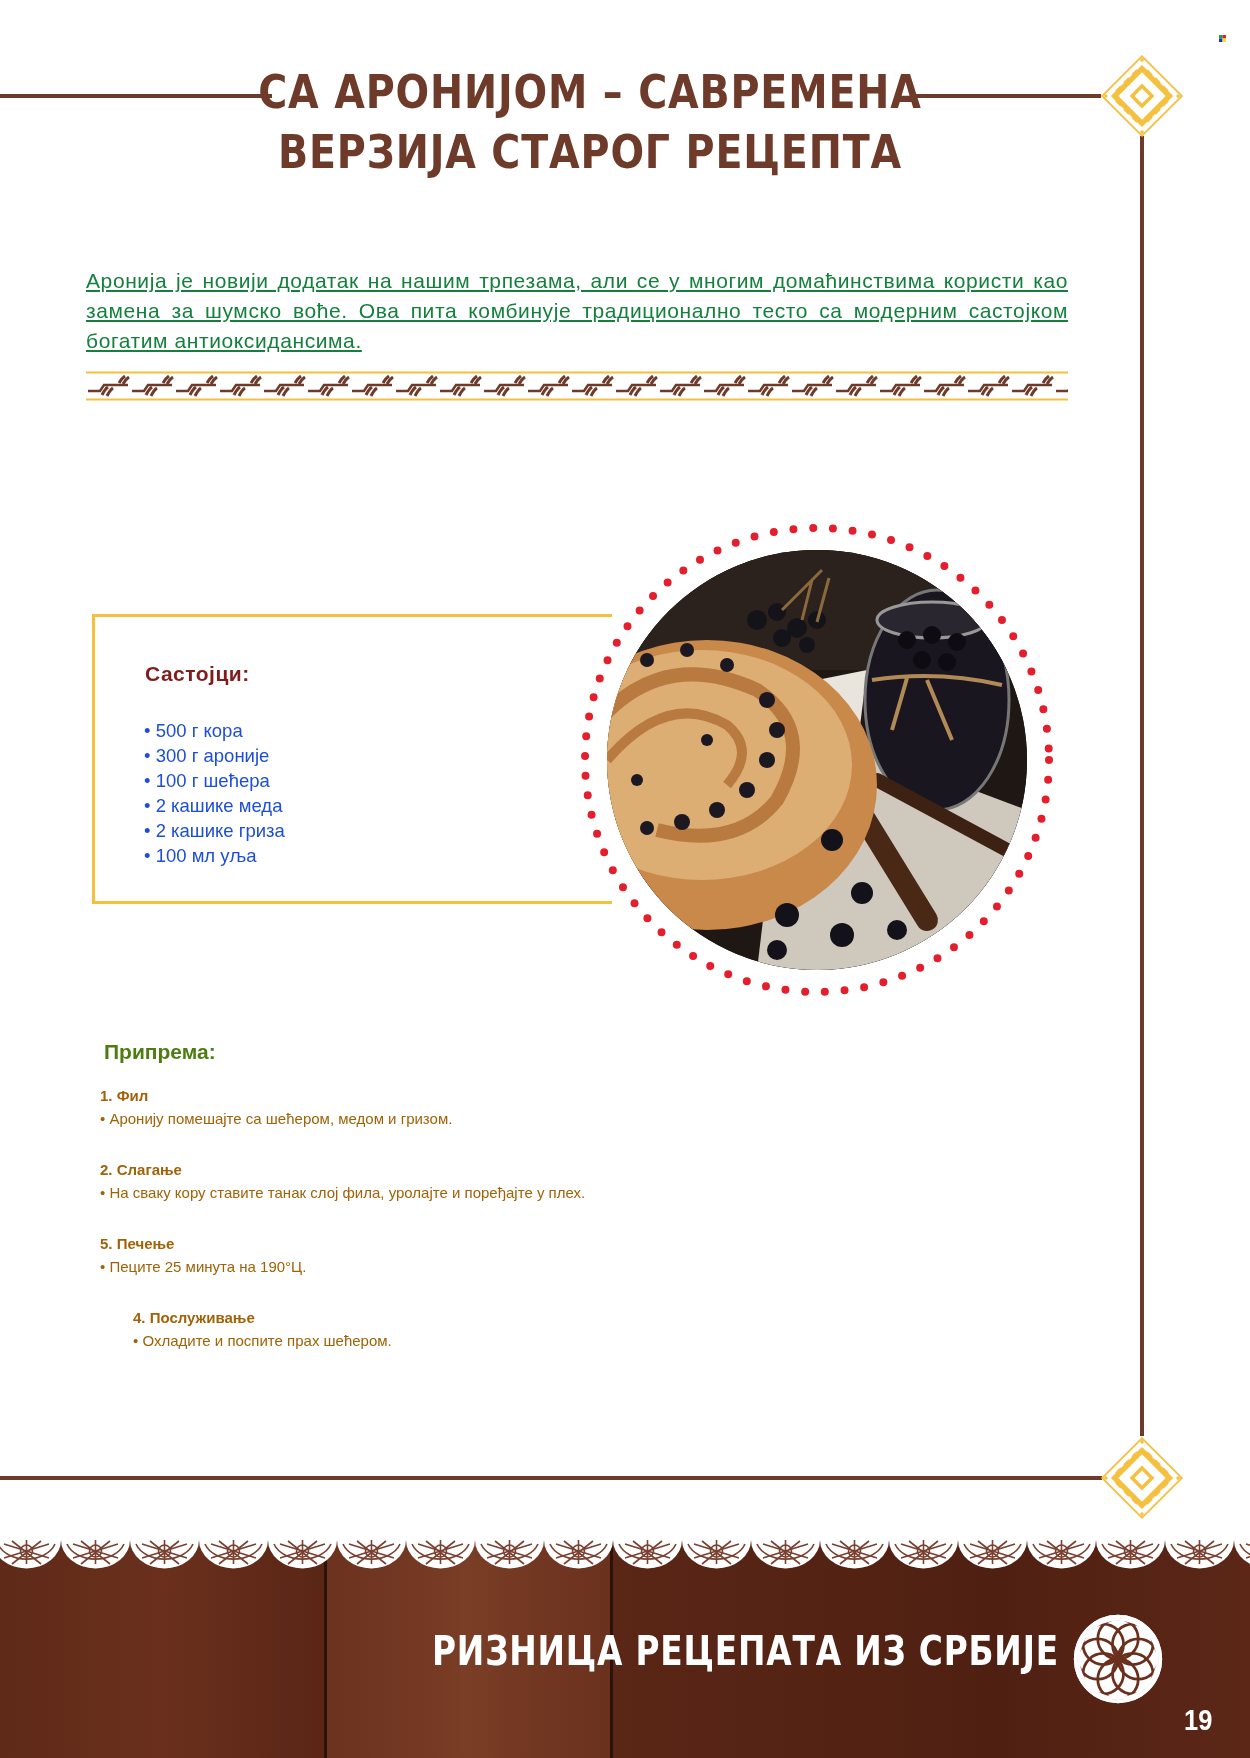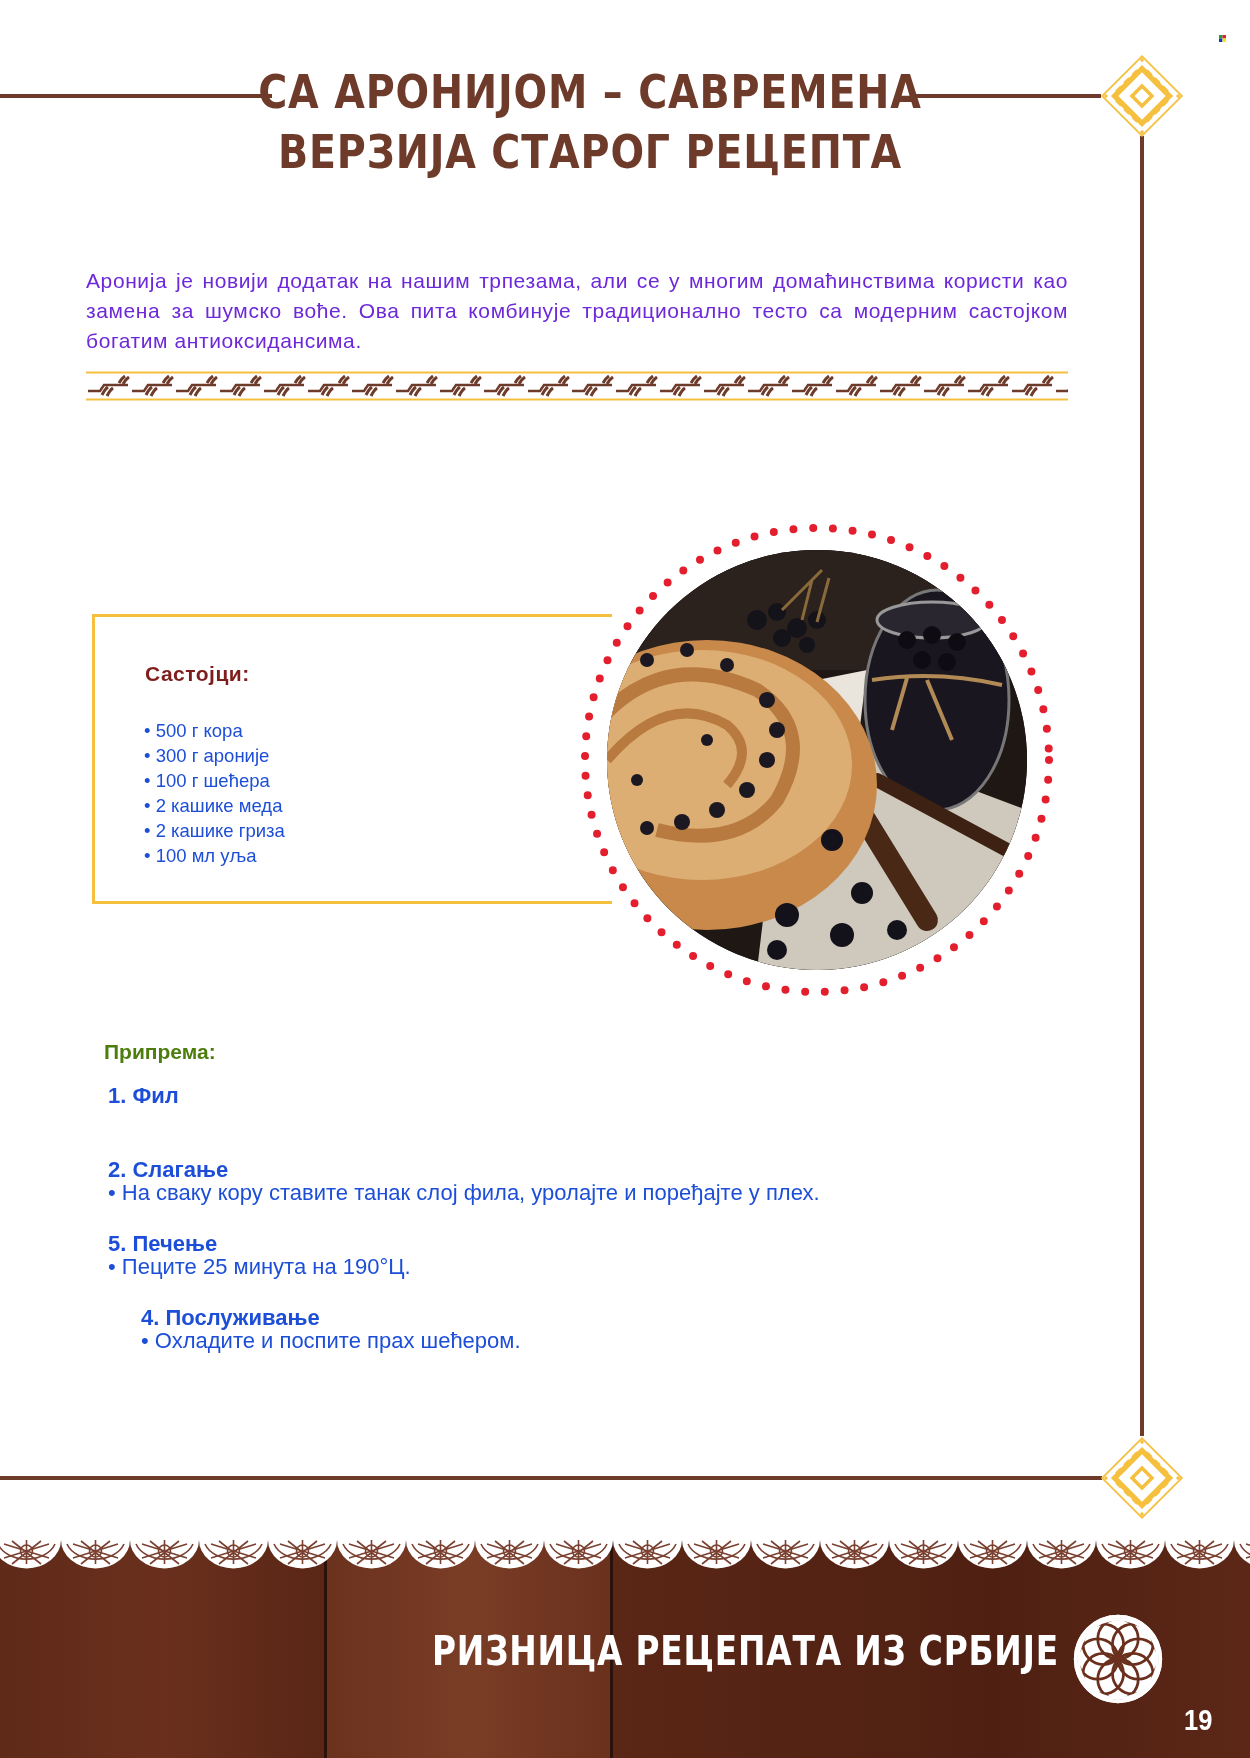--- a/index.html
+++ b/index.html
@@ -25,23 +25,24 @@
     position: absolute; left: 200px; width: 780px; top: 62px;
     text-align: center; color: #6e3b2a;
     font-family: "DejaVu Sans", sans-serif; font-weight: bold;
     font-size: 46px; line-height: 60px; letter-spacing: 1px;
     transform: scaleX(0.86); transform-origin: center top;
   }
 
   
   .intro {
     position: absolute; left: 86px; top: 266px; width: 982px;
-    font-size: 21px; line-height: 30px; color: #6d28d9;
+    font-size: 21px; line-height: 30px; color: #15803d;
     text-align: justify; text-align-last: left;
     letter-spacing: 0.6px;
+    text-decoration: underline;
   }
   .border-strip {
     position: absolute; left: 86px; top: 371px; width: 982px; height: 30px;
   }
 
   
   .ingr-box {
     position: absolute; left: 92px; top: 614px; width: 520px; height: 290px;
     border: 3px solid #f6c03f; border-right: none; box-sizing: border-box;
   }
@@ -61,21 +62,21 @@
     position: absolute; left: 607px; top: 550px; width: 420px; height: 420px;
     border-radius: 50%; overflow: hidden;
     background: radial-gradient(circle at 70% 20%, #2a2020 0%, #1c1614 40%, #241b17 70%);
   }
 
   
   .prep-title {
     position: absolute; left: 104px; top: 1040px;
     font-weight: bold; font-size: 21px; color: #4d7c0f;
   }
-  .step { position: absolute; left: 108px; font-size: 22px; color: #1d4ed8; line-height: 23px; }
+  .step { position: absolute; left: 100px; font-size: 15px; color: #a16207; line-height: 23px; }
   .step .step-h { font-weight: bold; }
   .step .step-b::before { content: "• "; }
   .step .step-b.indent::before { content: "•  "; }
 
   
   .footer {
     position: absolute; left: 0; top: 1536px; width: 1250px; height: 222px;
     background: linear-gradient(180deg, #6a2e1c 0%, #5d2817 40%, #542314 100%);
     overflow: hidden;
   }
@@ -260,20 +261,21 @@
         <circle cx="170" cy="400" r="10"></circle>
         <circle cx="290" cy="380" r="10"></circle>
     </g>
   </svg>
 </div>
 
 <div class="prep-title">Припрема:</div>
 
 <div class="step" style="top:1084px;">
   <div class="step-h">1. Фил</div>
+  <div class="step-b">Аронију помешајте са шећером, медом и гризом.</div>
 </div>
 
 <div class="step" style="top:1158px;">
   <div class="step-h">2. Слагање</div>
   <div class="step-b indent">На сваку кору ставите танак слој фила, уролајте и поређајте у плех.</div>
 </div>
 
 <div class="step" style="top:1232px;">
   <div class="step-h">5. Печење</div>
   <div class="step-b indent">Пеците 25 минута на 190°Ц.</div>

